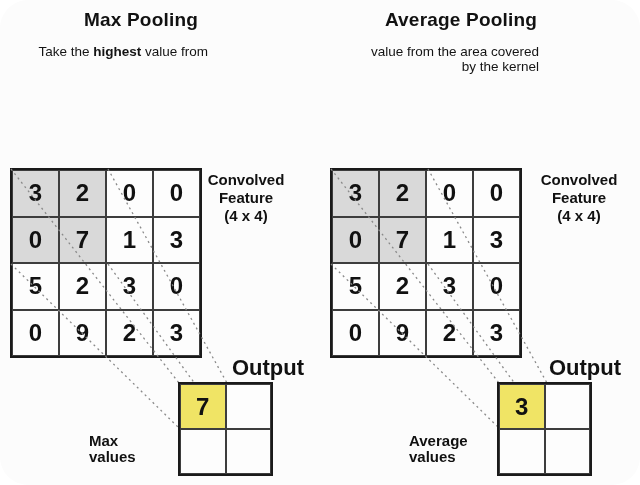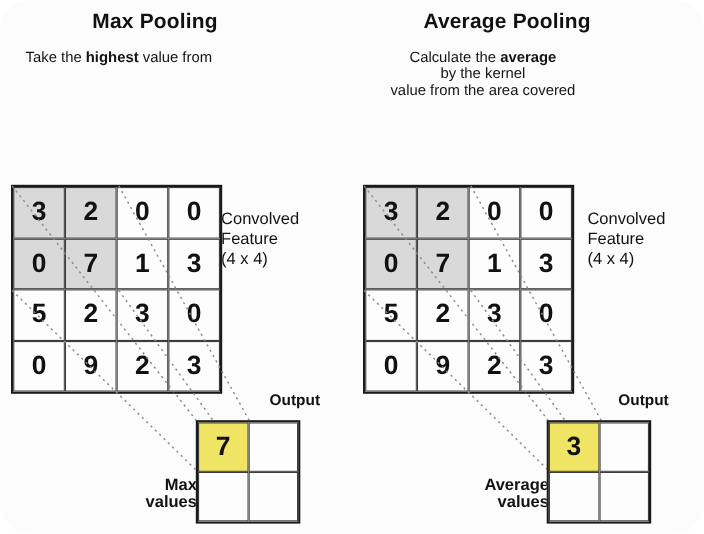--- a/index.html
+++ b/index.html
@@ -13,21 +13,21 @@
   html,body{margin:0;padding:0;}
   body{background:#fff;}
   .canvas{
     position:relative;width:640px;height:485px;overflow:hidden;
     background:var(--bg);
     font-family:"Liberation Sans",sans-serif;color:#111;border-radius:28px;
   }
   .title{position:absolute;top:9px;width:200px;text-align:center;
     font-size:19px;font-weight:700;letter-spacing:0.2px;}
   #title-left{left:41px;} #title-right{left:361px;}
-  .desc{position:absolute;top:44px;width:200px;text-align:center;
+  .desc{position:absolute;top:44px;width:200px;text-align:right;
     font-size:13.5px;line-height:15px;color:#141414;}
   #desc-left{left:8px;} #desc-right{left:339px;}
   .example{position:absolute;top:129px;left:113px;width:330px;text-align:center;
     font-size:15.5px;font-weight:700;white-space:pre;}
   .grid4{
     position:absolute;width:192px;height:190px;z-index:1;
     display:grid;grid-template-columns:repeat(4,1fr);grid-template-rows:repeat(4,1fr);
     border:2px solid var(--border);background:#fdfdfd;box-sizing:border-box;
   }
   #grid-left{left:10px;top:168px;} #grid-right{left:330px;top:168px;}
@@ -42,46 +42,45 @@
     position:absolute;width:95px;height:94px;z-index:3;
     display:grid;grid-template-columns:repeat(2,1fr);grid-template-rows:repeat(2,1fr);
     border:2px solid var(--border);background:#fdfdfd;box-sizing:border-box;
   }
   #out-left{left:178px;top:382px;} #out-right{left:497px;top:382px;}
   .ocell{
     border:1px solid var(--inner);display:flex;align-items:center;justify-content:center;
     font-weight:700;font-size:24px;background:#fdfdfd;
   }
   .ocell.highlight{background:var(--yellow);}
-  .feature-label{position:absolute;top:171px;width:90px;text-align:left;
-    font-weight:400;font-size:15px;line-height:18px;margin-top:20px;}
+  .feature-label{position:absolute;top:171px;width:90px;text-align:center;
+    font-weight:700;font-size:15px;line-height:18px;}
   #feat-left{left:201px;} #feat-right{left:534px;}
   .output-label{position:absolute;top:355px;width:80px;text-align:center;
-    font-weight:700;font-size:14px;}
+    font-weight:700;font-size:22px;}
   #outlab-left{left:228px;} #outlab-right{left:545px;}
-  .values-label{position:absolute;top:433px;width:90px;text-align:right;
+  .values-label{position:absolute;top:433px;width:90px;text-align:left;
     font-weight:700;font-size:15px;line-height:15.5px;}
   #vallab-left{left:89px;} #vallab-right{left:409px;}
 </style>
 </head>
 <body>
 
 <div class="canvas">
 
   <div class="title" id="title-left">Max Pooling</div>
   <div class="title" id="title-right">Average Pooling</div>
 
   <div class="desc" id="desc-left">
     <div><span>Take the </span><strong>highest</strong><span> value from</span></div>
   </div>
 
   <div class="desc" id="desc-right">
-    <div><span>Calculate the </span><strong>average</strong><span></span></div>
+    <div>value from the area covered</div>
     <div>by the kernel</div>
-    <div>value from the area covered</div>
   </div>
 
 
   <svg class="lines" width="640" height="485" viewBox="0 0 640 485" xmlns="http://www.w3.org/2000/svg">
     <line class="dotted" x1="11" y1="169" x2="179" y2="383"></line>
     <line class="dotted" x1="108" y1="169" x2="227" y2="383"></line>
     <line class="dotted" x1="11" y1="264" x2="179" y2="428"></line>
     <line class="dotted" x1="108" y1="264" x2="227" y2="428"></line>
     <line class="dotted" x1="331" y1="169" x2="499" y2="383"></line>
     <line class="dotted" x1="428" y1="169" x2="547" y2="383"></line>

